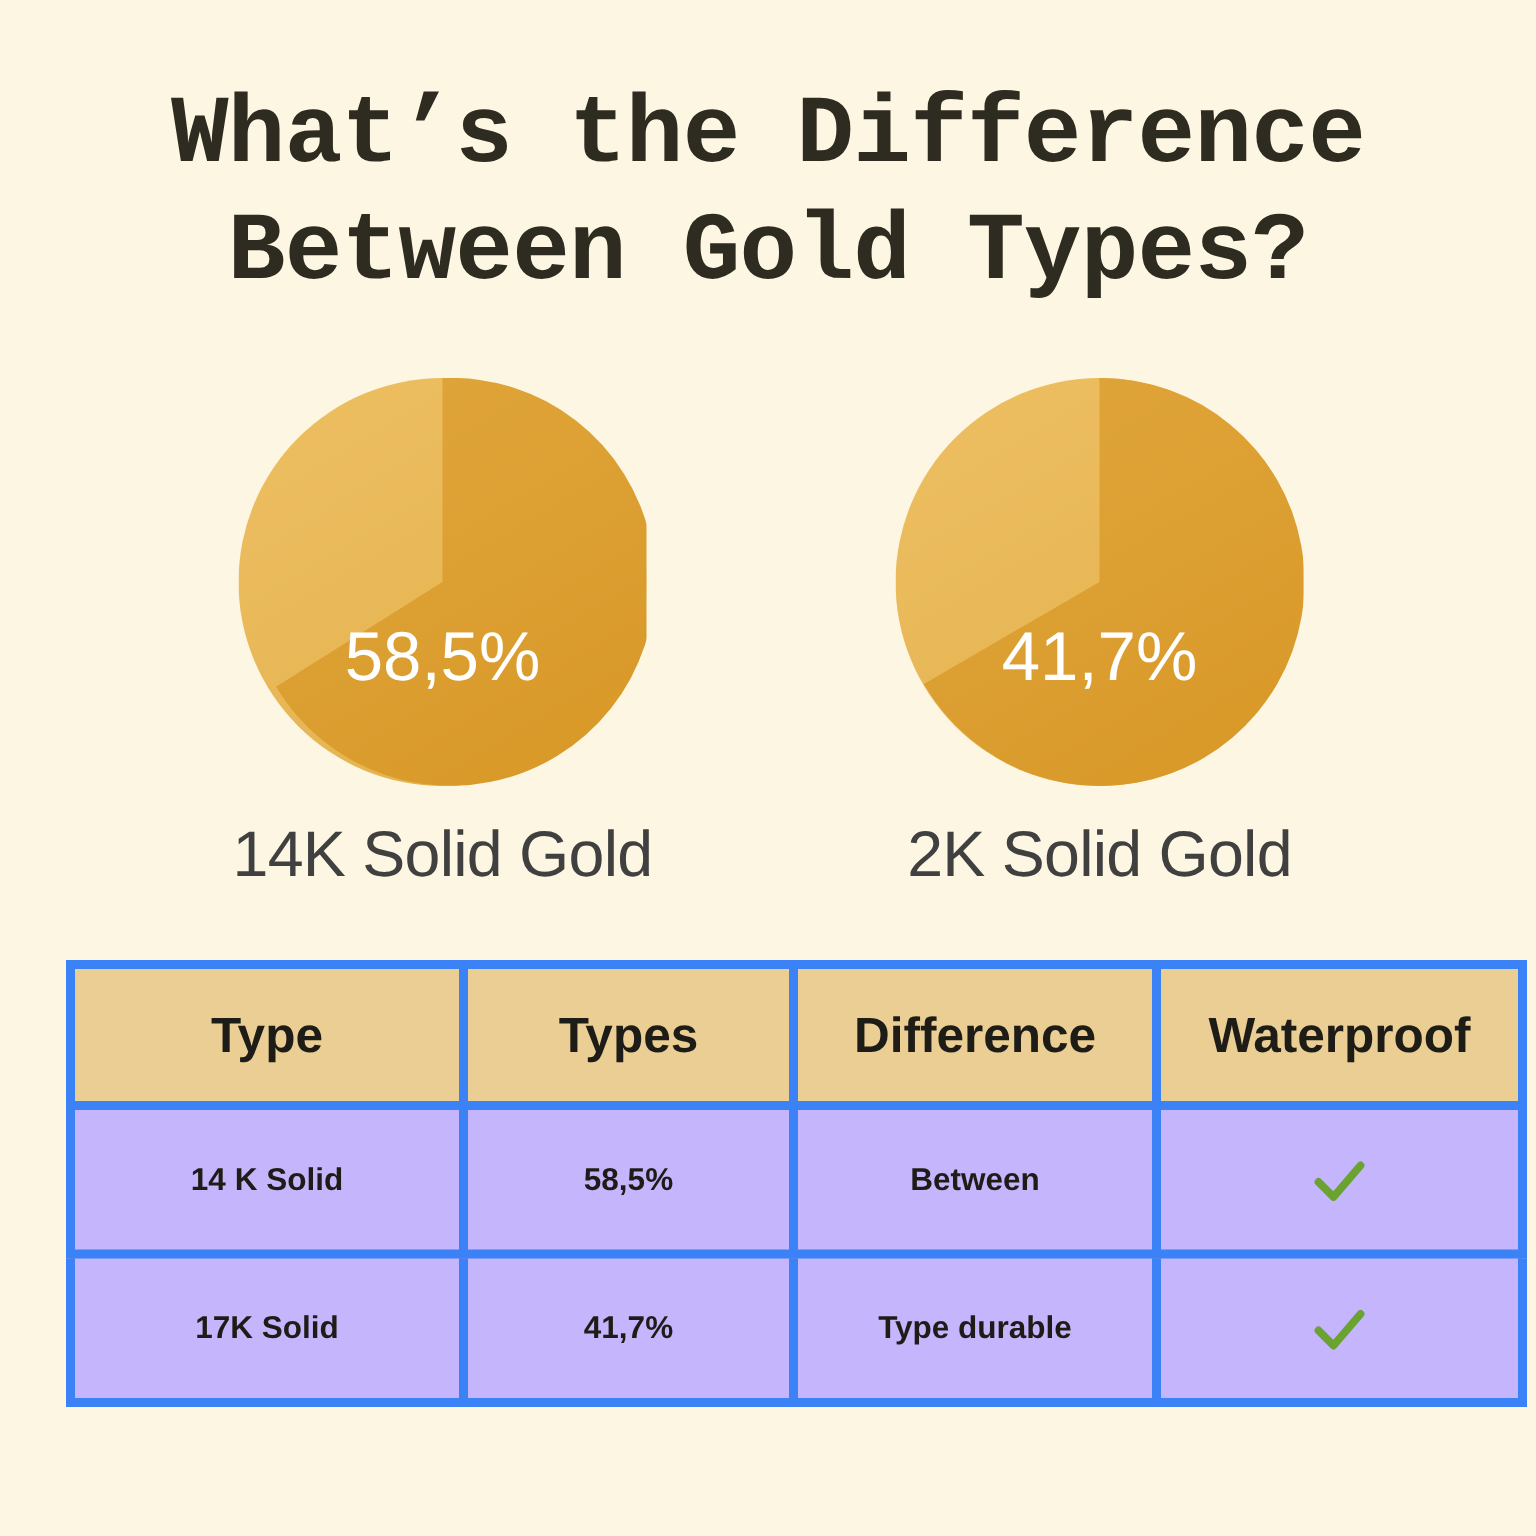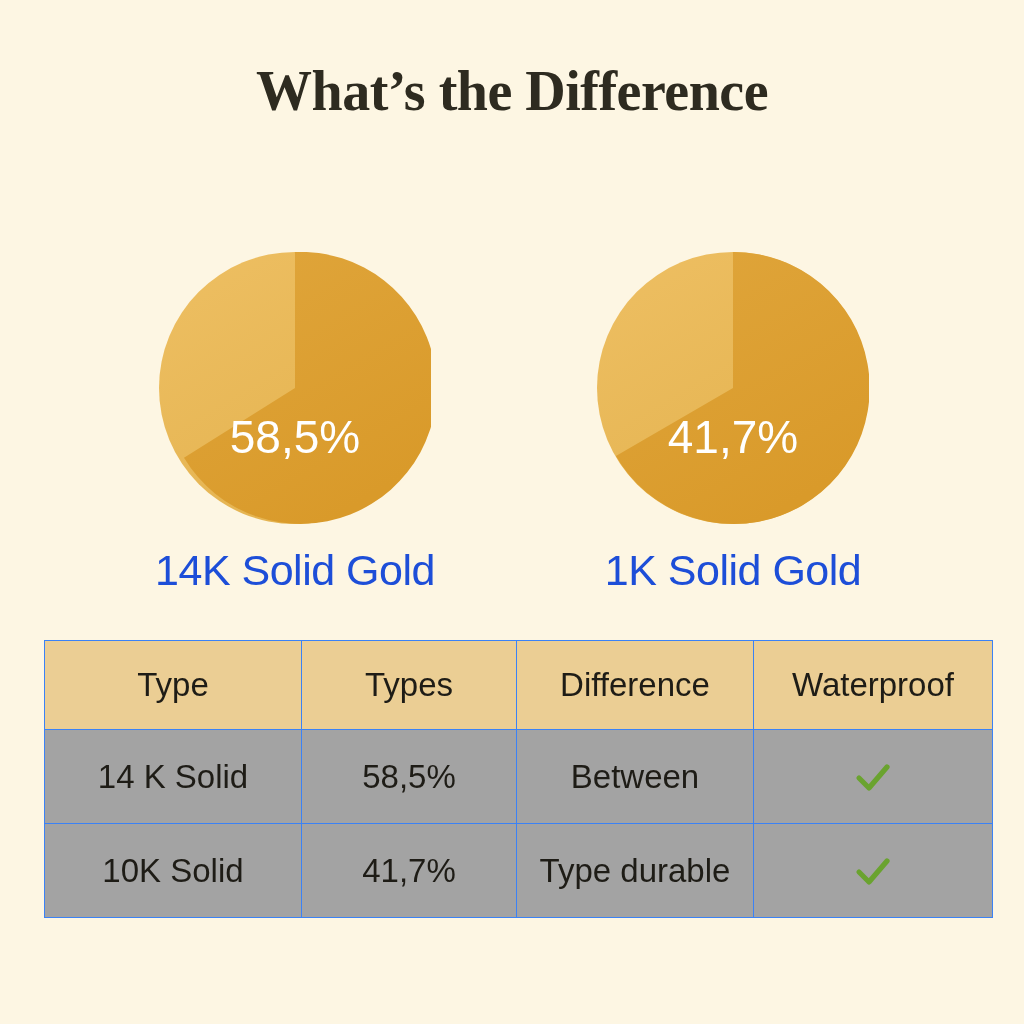--- a/index.html
+++ b/index.html
@@ -20,23 +20,23 @@
     background: #FDF6E3;
   }
 
   
   .title-block {
     position: absolute;
     left: 0;
     top: 52px;
     width: 1024px;
     text-align: center;
-    font-family: Liberation Serif, serif;
+    font-family: Liberation Mono, monospace;
     font-weight: bold;
-    font-size: 56px;
+    font-size: 64px;
     line-height: 78px;
     letter-spacing: -0.5px;
     color: #2E2B20;
   }
   .title-line { display: block; white-space: nowrap; }
 
   
   .pie-row {
     position: absolute;
     left: 0;
@@ -72,74 +72,75 @@
     text-align: center;
     font-size: 46px;
     font-weight: normal;
     color: #FFFFFF;
     letter-spacing: 0px;
     pointer-events: none;
   }
   .pie-caption {
     margin-top: 22px;
     font-size: 43px;
-    color: #1d4ed8;
+    color: #404040;
     letter-spacing: -0.5px;
     white-space: nowrap;
   }
 
   
   .table-wrap {
     position: absolute;
     left: 44px;
     top: 640px;
     width: 936px;
   }
   table.compare {
     width: 936px;
     border-collapse: collapse;
     table-layout: fixed;
   }
   table.compare th,
   table.compare td {
-    border: 1px solid #3b82f6;
+    border: 6px solid #3b82f6;
     text-align: center;
     vertical-align: middle;
-    font-weight: normal;
+    font-weight: bold;
     color: #1E1C16;
   }
   table.compare th {
     background: #EBCE94;
     height: 86px;
     font-size: 33px;
   }
   table.compare td {
-    background: #a3a3a3;
+    background: #c4b5fd;
     height: 91px;
-    font-size: 33px;
+    font-size: 21px;
   }
   .col-type       { width: 254px; }
   .col-purity     { width: 212px; }
   .col-durability { width: 234px; }
   .col-waterproof { width: 236px; }
 
   .check-icon {
     display: inline-block;
     vertical-align: middle;
     width: 40px;
     height: 40px;
   }
 </style>
 </head>
 <body>
 
 <div id="infographic">
 
   <div class="title-block">
     <span class="title-line">What’s the Difference</span>
+    <span class="title-line">Between Gold Types?</span>
   </div>
 
   <div class="pie-row">
 
     <div class="pie-group left">
       <div class="pie-wrap">
         <svg class="pie-svg" viewBox="0 0 272 272">
           <defs>
             <linearGradient id="gdark1" x1="0" y1="0" x2="0.55" y2="1">
               <stop offset="0%" stop-color="#E0A63C"></stop>
@@ -171,21 +172,21 @@
             <linearGradient id="glight2" x1="0.2" y1="0" x2="0.8" y2="1">
               <stop offset="0%" stop-color="#EDBE61"></stop>
               <stop offset="100%" stop-color="#E3B24E"></stop>
             </linearGradient>
           </defs>
           <circle cx="136" cy="136" r="136" fill="url(#glight2)"></circle>
           <path d="M136,136 L136,0 A136,136 0 1 1 18.92,204.00 Z" fill="url(#gdark2)"></path>
         </svg>
         <div class="pie-value">41,7%</div>
       </div>
-      <div class="pie-caption">1K Solid Gold</div>
+      <div class="pie-caption">2K Solid Gold</div>
     </div>
 
   </div>
 
   <div class="table-wrap">
     <table class="compare">
       <thead>
         <tr>
           <th class="col-type">Type</th>
           <th class="col-purity">Types</th>
@@ -200,21 +201,21 @@
           <td>Between</td>
           <td>
             <span class="check-icon">
               <svg viewBox="0 0 40 40" width="40" height="40" aria-hidden="true">
                 <path d="M6,21 L16,31 L34,10" fill="none" stroke="#6AA32F" stroke-width="5.2" stroke-linecap="round" stroke-linejoin="round"></path>
               </svg>
             </span>
           </td>
         </tr>
         <tr>
-          <td>10K Solid</td>
+          <td>17K Solid</td>
           <td>41,7%</td>
           <td>Type durable</td>
           <td>
             <span class="check-icon">
               <svg viewBox="0 0 40 40" width="40" height="40" aria-hidden="true">
                 <path d="M6,21 L16,31 L34,10" fill="none" stroke="#6AA32F" stroke-width="5.2" stroke-linecap="round" stroke-linejoin="round"></path>
               </svg>
             </span>
           </td>
         </tr>

